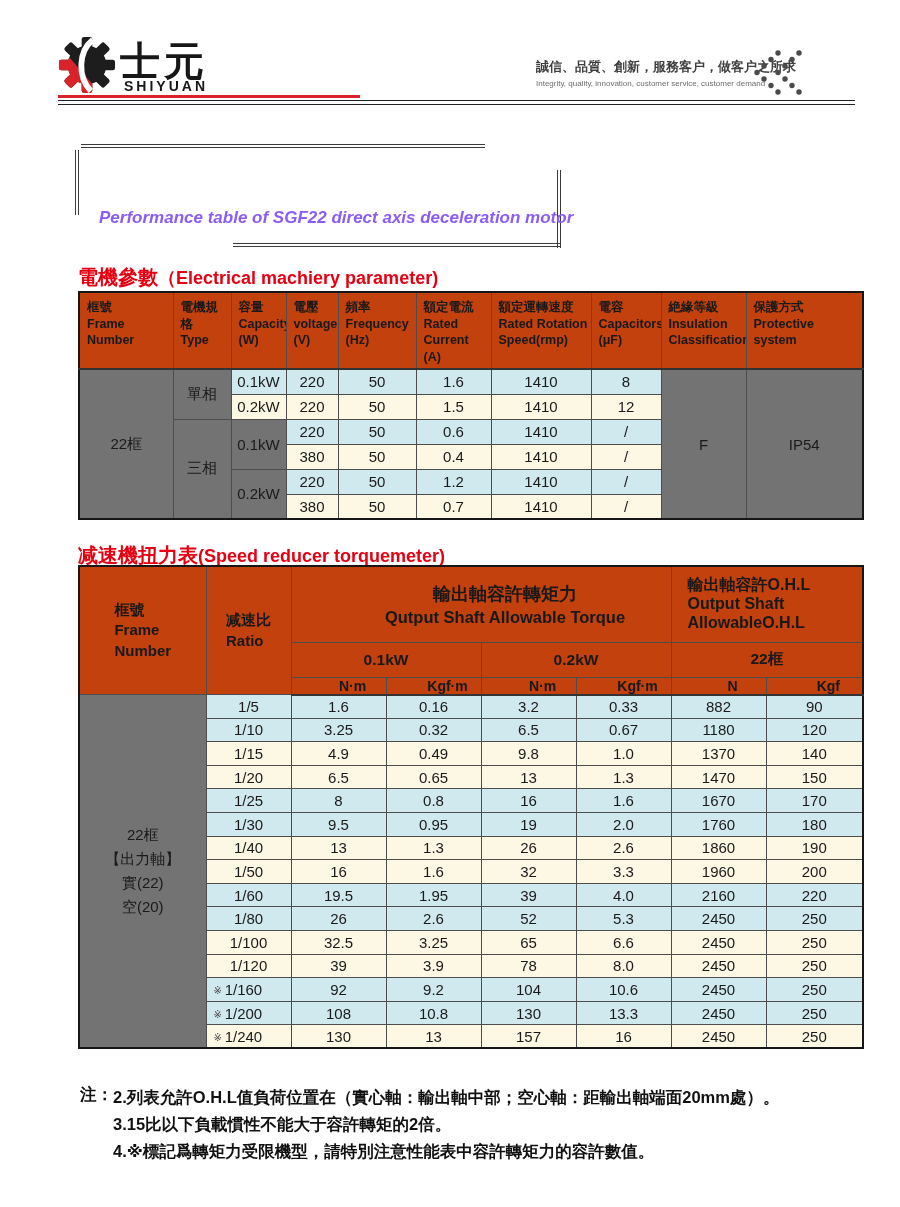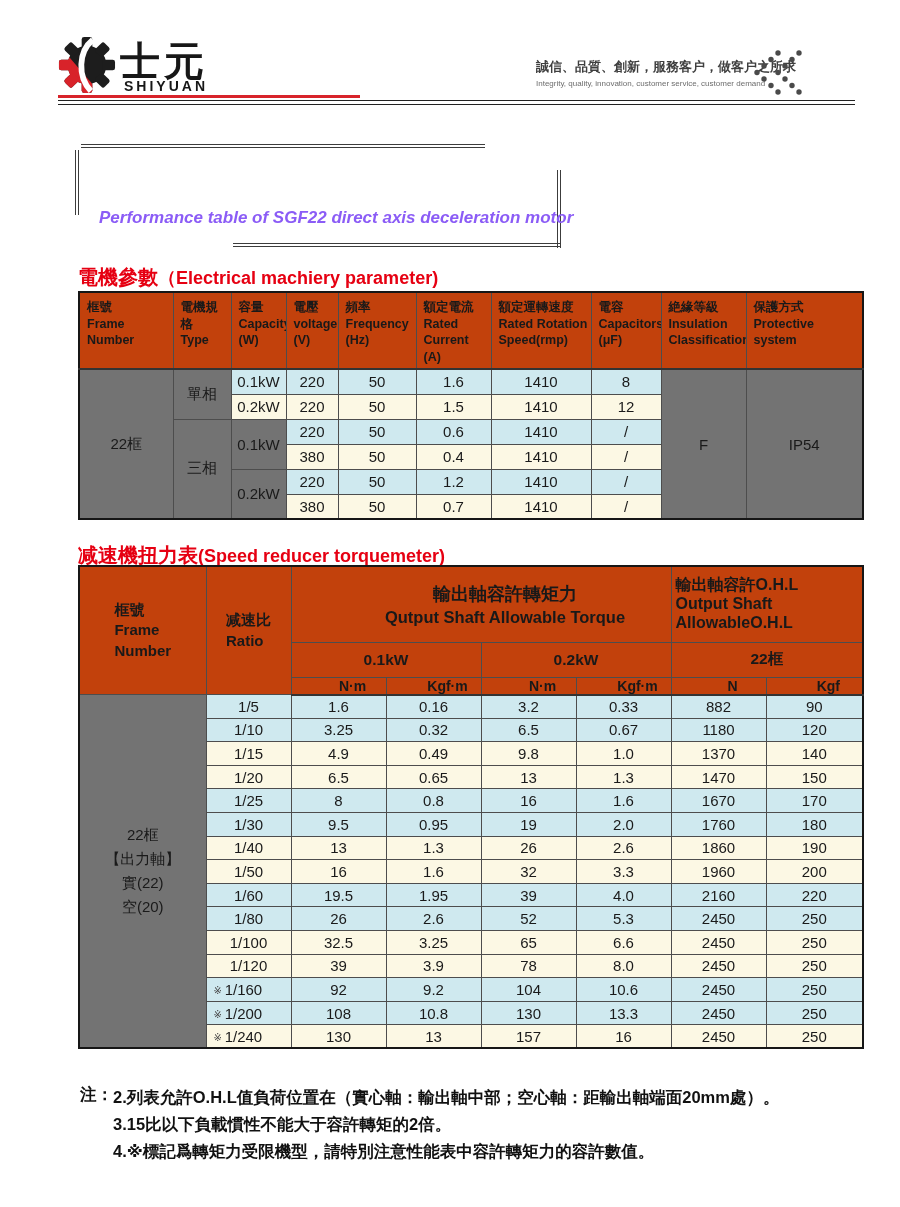--- a/index.html
+++ b/index.html
@@ -52,21 +52,21 @@
                  font-size:12.5px; line-height:1.32; border-bottom:2px solid #333; }
   .t1 tbody td { height:25px; font-size:15px; }
 
   .t2 { position:absolute; left:78px; top:565px; }
   .t2 thead th { border-bottom-width:1px; }
   .t2 .hv { height:auto; font-size:15px; line-height:1.35; }
   .t2 .hv .inner { display:inline-block; text-align:left; }
   .t2 .tq-group { height:76px;padding-left:48px; }
   .tq-cn { font-size:18px; font-weight:bold; }
   .tq-en { font-size:16.5px; font-weight:bold; margin-top:2px; }
-  .t2 .ohl-group { text-align:left; padding-left:4px; }
+  .t2 .ohl-group { text-align:left; padding-left:16px; }
   .ohl-lines { font-size:16px; line-height:1.18; font-weight:bold; }
   .t2 .sub { height:35px; font-size:15.5px; }
   .t2 .unit { height:16px; font-size:14px; font-weight:bold; border-bottom:2px solid #333;padding-left:28px; }
   .t2 tbody td { height:23.6px; font-size:15px; }
   .frame-label { font-size:15.5px; line-height:24px; }
   .ratio.starred { text-align:left; padding-left:7px; }
   .star { font-size:10px; color:#444; vertical-align:1px; }
 
   
   .notes { position:absolute; left:80px; top:1084px; width:760px; font-weight:bold; color:#111; }

